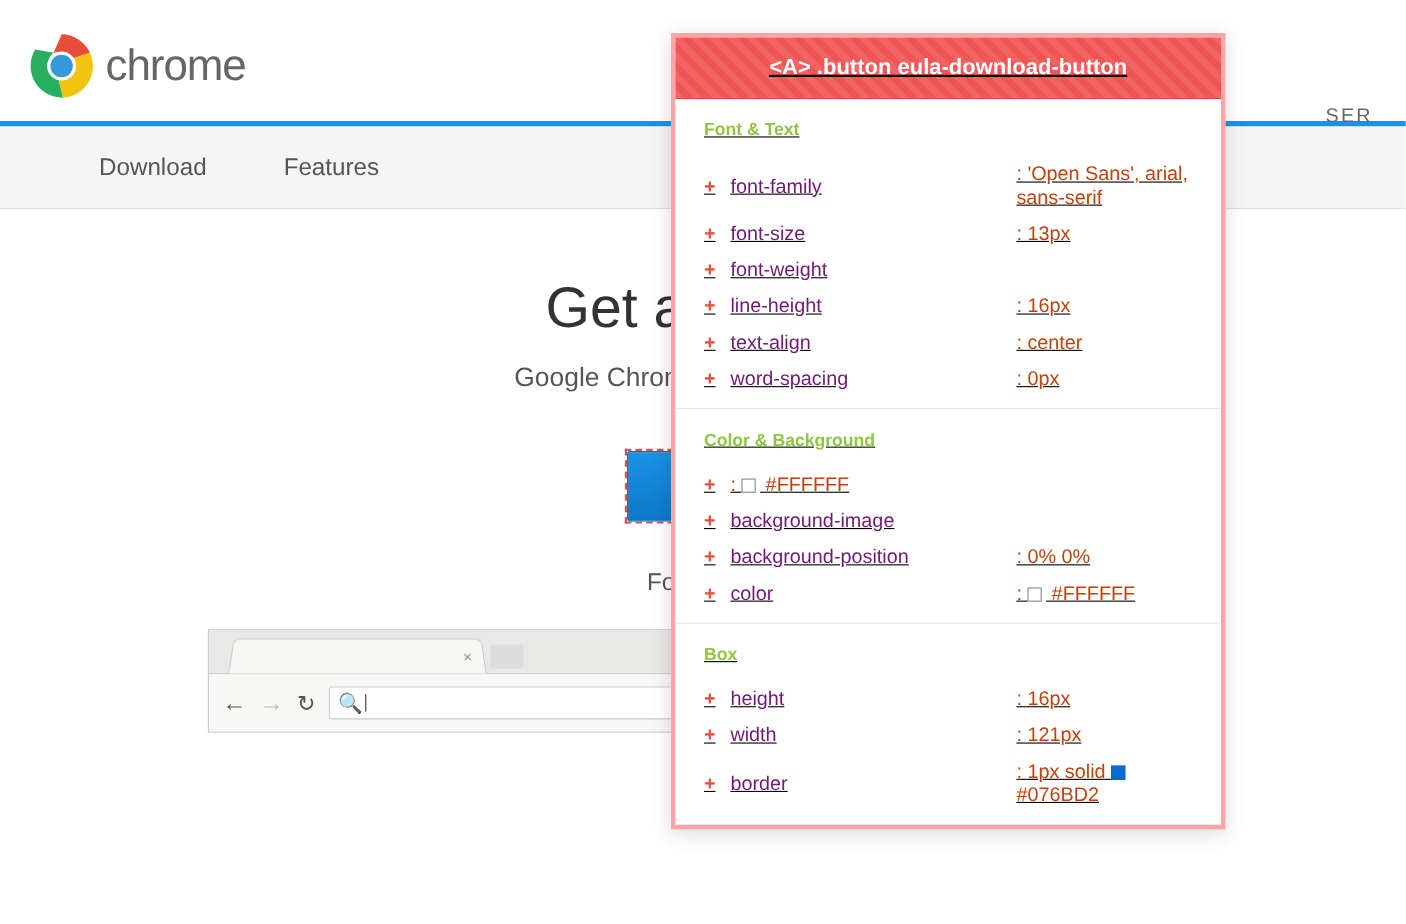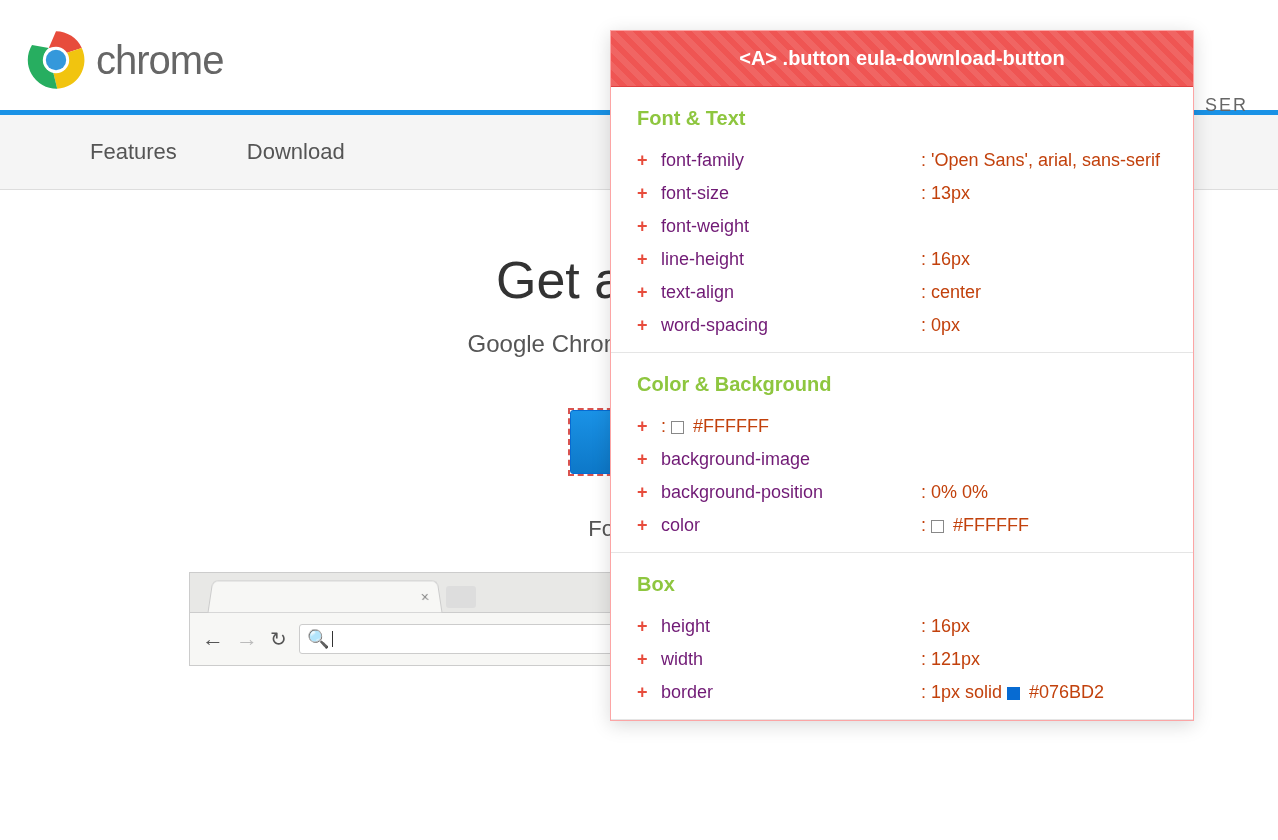--- a/index.html
+++ b/index.html
@@ -32,24 +32,24 @@
   .newtab { width: 30px; height: 22px; background: #ddd; border-radius:3px; margin-left:6px; margin-bottom:4px; }
   .addr-bar { height: 52px; background: #f7f7f5; display: flex; align-items: center; padding: 0 12px; gap: 12px; }
   .nav-arrow { font-size: 22px; color: #555; }
   .nav-arrow.dim { color: #bbb; }
   .reload { font-size: 20px; color: #555; }
   .search-icon { font-size: 18px; color: #888; }
   .addr-input { flex: 1; height: 30px; border: 1px solid #ccc; background: #fff; border-radius: 3px; padding: 0 8px; display:flex; align-items:center; }
   .cursor-bar { width:1px; height:16px; background:#333; margin-left:2px; }
 
   
-  .inspector { position: absolute; top: 30px; left: 610px; width: 584px; background: #fff; border: 1px solid #fca5a5; box-shadow: 0 4px 18px rgba(0,0,0,.15); font-family: 'Segoe UI', Tahoma, sans-serif; }
+  .inspector { position: absolute; top: 30px; left: 610px; width: 504px; background: #fff; border: 4px solid #fca5a5; box-shadow: 0 4px 18px rgba(0,0,0,.15); font-family: 'Segoe UI', Tahoma, sans-serif; text-decoration: underline; }
   .inspector-header { background: repeating-linear-gradient(45deg, #f06563, #f06563 6px, #ef5553 6px, #ef5553 12px); color: #fff; text-align: center; padding: 16px; font-size: 20px; font-weight: 600; border-bottom:1px solid #e04040; }
   .section { padding: 20px 26px 10px 26px; border-bottom: 1px solid #e5e5e5; }
-  .section-title { color: #8ec63f; font-size: 20px; font-weight: 600; margin-bottom: 14px; }
+  .section-title { color: #8ec63f; font-size: 16px; font-weight: 600; margin-bottom: 14px; }
   .prop-row { display: flex; align-items: center; padding: 6px 0; font-size: 18px; color: #666; }
   .plus { color: #e74c3c; font-weight: bold; margin-right: 12px; width:12px; }
   .prop-name { flex: 0 0 260px; color: #701a75; }
   .prop-val { flex: 1; color: #c2410c; }
   .swatch { display:inline-block; width:13px; height:13px; border:1px solid #888; vertical-align:middle; margin-right:4px; }
   .swatch.white { background:#fff; }
   .swatch.blue { background:#076BD2; border-color:#076BD2; }
 </style>
 </head>
 <body>
@@ -65,22 +65,22 @@
       <circle cx="50" cy="50" r="17" fill="#3498db"></circle>
     </svg>
   </div>
   <div class="chrome-text">chrome</div>
 </div>
 <div class="browser-text">SER</div>
 
 <div class="blue-bar"></div>
 
 <div class="nav">
+  <div class="nav-item">Download</div>
   <div class="nav-item">Features</div>
-  <div class="nav-item">Download</div>
 </div>
 
 <div class="hero">
   <h1>Get a fast, fr</h1>
   <div class="hero-sub">Google Chrome runs websites a</div>
   <div class="download-btn-wrap">
     <div class="download-btn">Down</div>
   </div>
   <div class="for-windows">For Windo</div>
 

